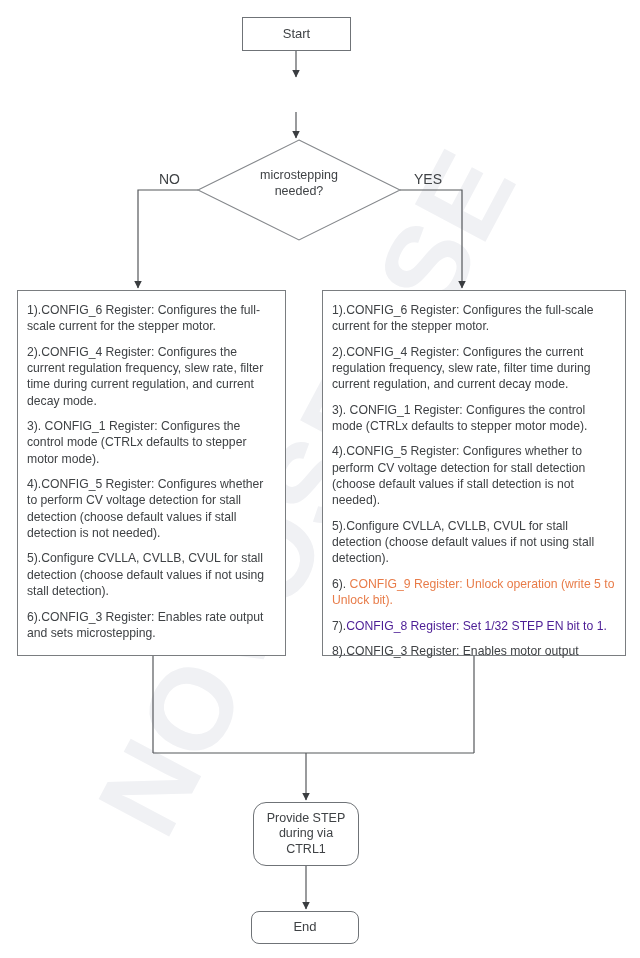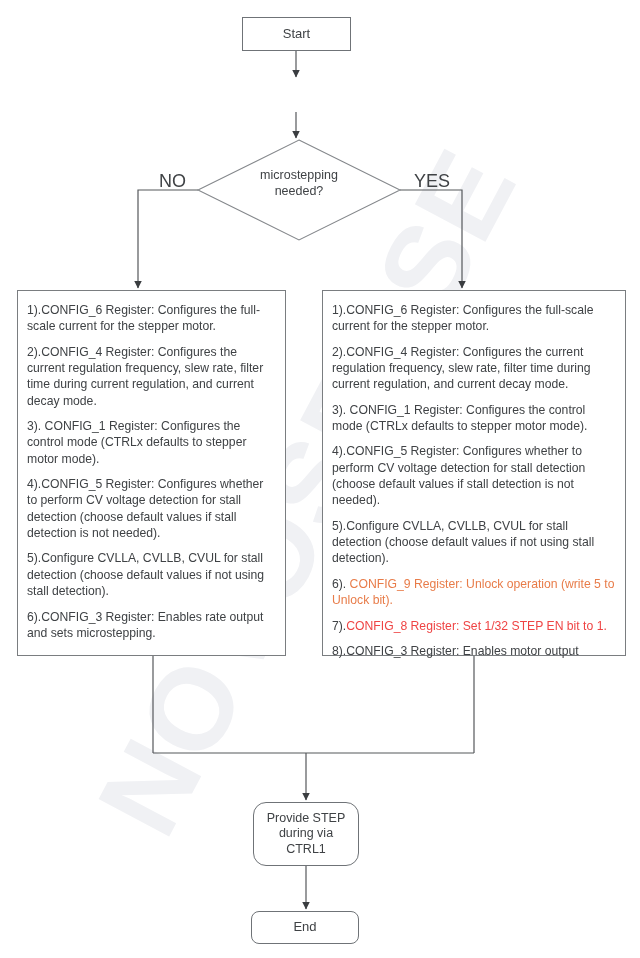--- a/index.html
+++ b/index.html
@@ -21,21 +21,21 @@
     font-size:13px;text-align:center;line-height:1.25;box-sizing:border-box;
   }
   #node-start{left:242px;top:17px;width:109px;height:34px;}
   #node-powerup{left:242px;top:79px;width:109px;height:33px;}
   #node-provide{left:253px;top:802px;width:106px;height:64px;border-radius:13px;font-size:12.5px;}
   #node-end{left:251px;top:911px;width:108px;height:33px;border-radius:8px;}
   .decision-label{
     position:absolute;z-index:2;left:247px;top:168px;width:104px;
     text-align:center;font-size:12.5px;line-height:1.25;
   }
-  .branch-label{position:absolute;z-index:2;font-size:18px;}
+  .branch-label{position:absolute;z-index:2;font-size:14px;}
   #label-no{left:159px;top:171px;}
   #label-yes{left:414px;top:171px;}
   .config-box{
     position:absolute;z-index:2;top:290px;height:366px;background:#fff;
     border:1.1px solid #7A7D80;box-sizing:border-box;
     padding:11px 9px 0 9px;font-size:12.2px;line-height:1.34;
   }
   #box-left{left:17px;width:269px;}
   #box-right{left:322px;width:304px;}
   .config-box p.step{margin:0 0 9px 0;}
@@ -87,21 +87,21 @@
       <p class="step"><span>6).</span><span>CONFIG_3 Register: Enables rate output and sets microstepping.</span></p>
     </div>
 
   <div class="config-box" id="box-right">
       <p class="step"><span>1).</span><span>CONFIG_6 Register: Configures the full-scale current for the stepper motor.</span></p>
       <p class="step"><span>2).</span><span>CONFIG_4 Register: Configures the current regulation frequency, slew rate, filter time during current regulation, and current decay mode.</span></p>
       <p class="step"><span>3). </span><span>CONFIG_1 Register: Configures the control mode (CTRLx defaults to stepper motor mode).</span></p>
       <p class="step"><span>4).</span><span>CONFIG_5 Register: Configures whether to perform CV voltage detection for stall detection (choose default values if stall detection is not needed).</span></p>
       <p class="step"><span>5).</span><span>Configure CVLLA, CVLLB, CVUL for stall detection (choose default values if not using stall detection).</span></p>
       <p class="step"><span>6). </span><span style="color: rgb(232, 124, 73);">CONFIG_9 Register: Unlock operation (write 5 to Unlock bit).</span></p>
-      <p class="step"><span>7).</span><span style="color: #ef4444;">CONFIG_8 Register: Set 1/32 STEP EN bit to 1.</span></p>
+      <p class="step"><span>7).</span><span style="color: #4c1d95;">CONFIG_8 Register: Set 1/32 STEP EN bit to 1.</span></p>
       <p class="step"><span>8).</span><span>CONFIG_3 Register: Enables motor output</span></p>
     </div>
 
   <div class="node" id="node-provide">
     <span>
       <span class="block-line">Provide STEP</span>
       <span class="block-line">during via</span>
       <span class="block-line">CTRL1</span>
     </span>
   </div>

